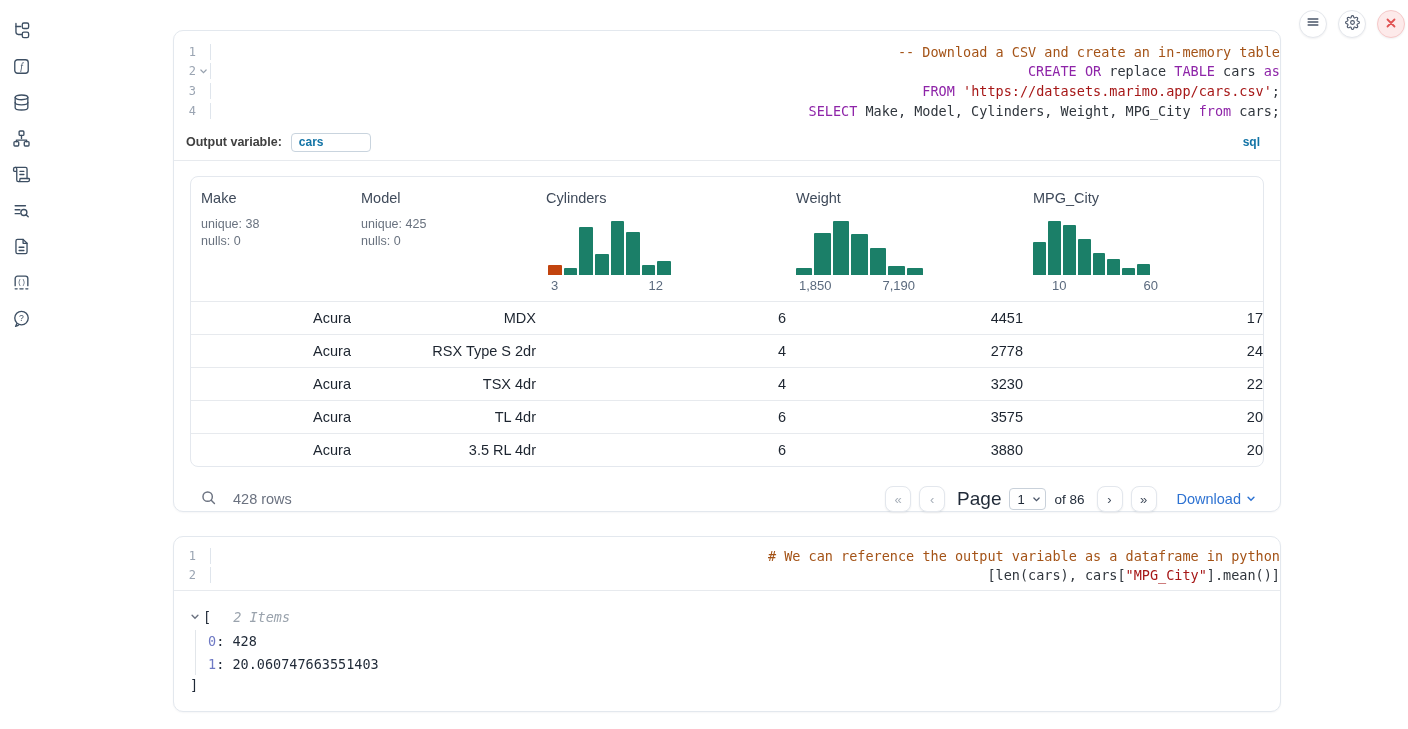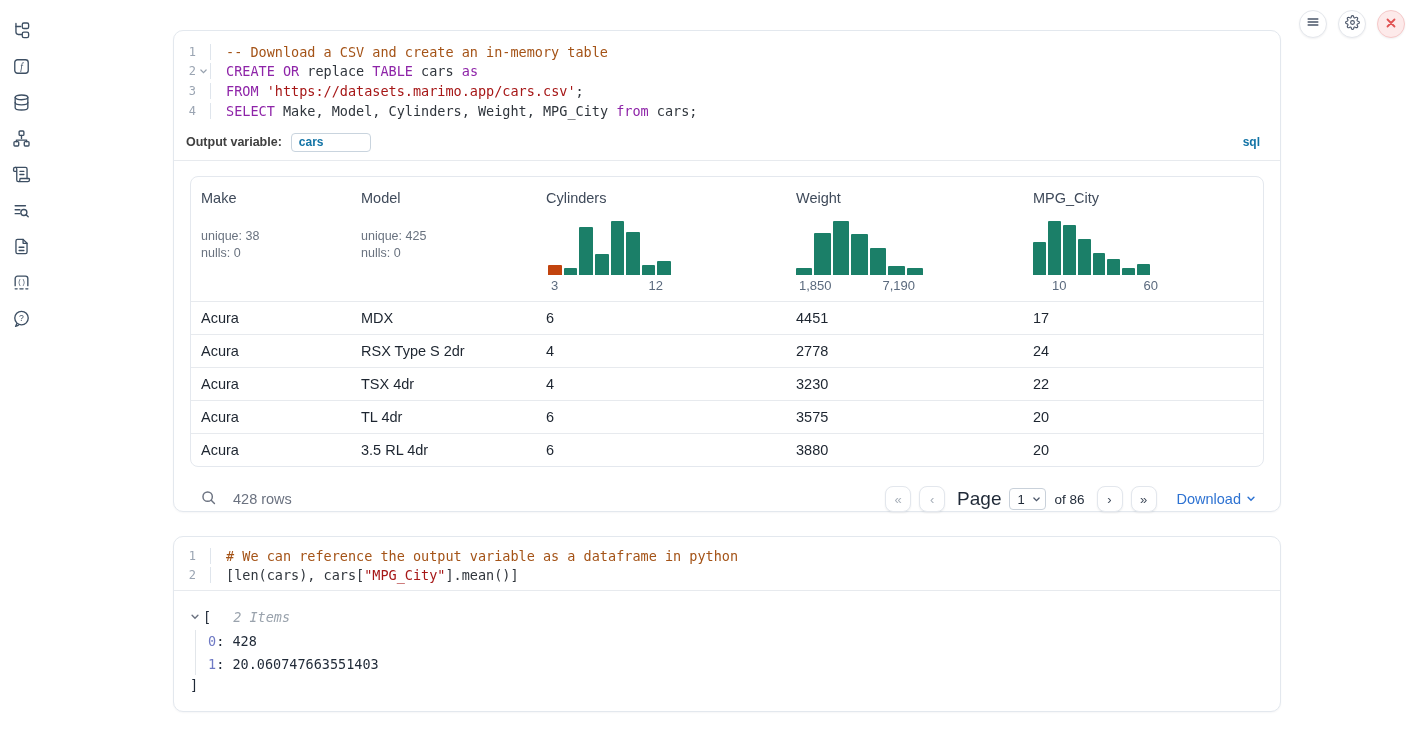--- a/index.html
+++ b/index.html
@@ -27,49 +27,49 @@
           border:1px solid #e3e8ee; border-radius:10px; box-shadow:0 1px 2px rgba(16,24,40,.04); }
   #cell-sql { top:30px; height:482px; }
   #cell-py  { top:536px; height:176px; }
 
   .code-area { padding-top:11px; }
   .code-line { display:flex; align-items:center; height:19.6px;
                font-family:"DejaVu Sans Mono", monospace; font-size:13.5px; }
   .ln { width:22px; flex:none; text-align:right; color:#9aa4b2; font-size:12px; }
   .foldcol { width:14px; flex:none; display:flex; align-items:center; justify-content:center; color:#97a1ae; }
   .foldcol svg { width:9px; height:9px; stroke:#97a1ae; stroke-width:1.6; fill:none; stroke-linecap:round; }
-  .codecol { flex:1; border-left:1px solid #dfe5ec; padding-left:15px; white-space:pre; }
+  .codecol { flex:1; border-left:1px solid #dfe5ec; padding-left:9px; white-space:pre;text-align:right; }
   .tk-plain { color:#30363d; } .tk-kw { color:#8e24a8; } .tk-str { color:#a61717; } .tk-comment { color:#a45317; }
 
   .outvar-row { margin-top:10px; height:24px; display:flex; align-items:center; padding:0 20px 0 12px; }
   .outvar-label { font-size:12.5px; font-weight:700; color:#404040; }
   .outvar-input { margin-left:9px; width:80px; height:19px; border:1px solid #c9d4de; border-radius:4px;
                   background:#fff; font-size:12px; font-weight:700; color:#1374a6;
                   display:flex; align-items:center; padding:0 7px; }
   .lang-badge { margin-left:auto; font-size:12px; font-weight:700; color:#1374a6; }
   .cell-divider { border-top:1px solid #e7eaee; margin-top:6px; }
 
   
   .table-wrap { margin:15px 16px 0 16px; border:1px solid #e4e8ee; border-radius:8px; overflow:hidden; }
   .tgrid { display:grid; grid-template-columns:160px 185px 250px 237px 1fr; }
   .thead-row { height:124px; }
   .th { padding:13px 8px 8px 10px; display:flex; flex-direction:column; }
   .th-label { font-size:14.5px; color:#3f4a5a; }
-  .th-stats { margin-top:22px; font-size:12.5px; color:#69727f; line-height:16.5px; }
+  .th-stats { margin-top:10px; font-size:12.5px; color:#69727f; line-height:16.5px; }
   .hist-block { margin-top:auto; }
   .hist { display:flex; align-items:flex-end; gap:2px; height:54px; }
   .th:nth-child(3) .hist { width:123px; margin-left:2px; }
   .th:nth-child(4) .hist { width:127px; }
   .th:nth-child(5) .hist { width:117px; }
   .bar { flex:1; border-radius:1px 1px 0 0; }
   .hist-labels { display:flex; justify-content:space-between; font-size:13px; color:#5b6a7e; padding:3px 8px 0 3px; }
   .th:nth-child(3) .hist-labels { width:123px; margin-left:2px; }
   .th:nth-child(4) .hist-labels { width:127px; }
   .th:nth-child(5) .hist-labels { width:117px;margin-left:16px; }
-  .trow { height:33px; align-items:center; border-top:1px solid #e7eaee; font-size:14.5px; color:#1d2530; }
+  .trow { height:33px; align-items:center; border-top:1px solid #e7eaee; font-size:14.5px; color:#1d2530;text-align:right; }
   .td { padding-left:10px; overflow:hidden; white-space:nowrap; }
 
   
   .tfooter { display:flex; align-items:center; height:46px; padding:0 24px 0 26px; margin-top:9px; }
   .search-icon svg { width:17px; height:17px; stroke:#6b7280; stroke-width:1.7; fill:none; stroke-linecap:round; }
   .rowcount { margin-left:16px; font-size:14.5px; color:#6b7280; }
   .pager { margin-left:auto; display:flex; align-items:center; }
   .pgbtn { width:26px; height:26px; border:1px solid #e3e7ed; border-radius:8px; background:#fff;
            box-shadow:0 1px 2px rgba(16,24,40,.07); display:flex; align-items:center; justify-content:center;
            font-size:13px; color:#3f4a5a; cursor:pointer; }

